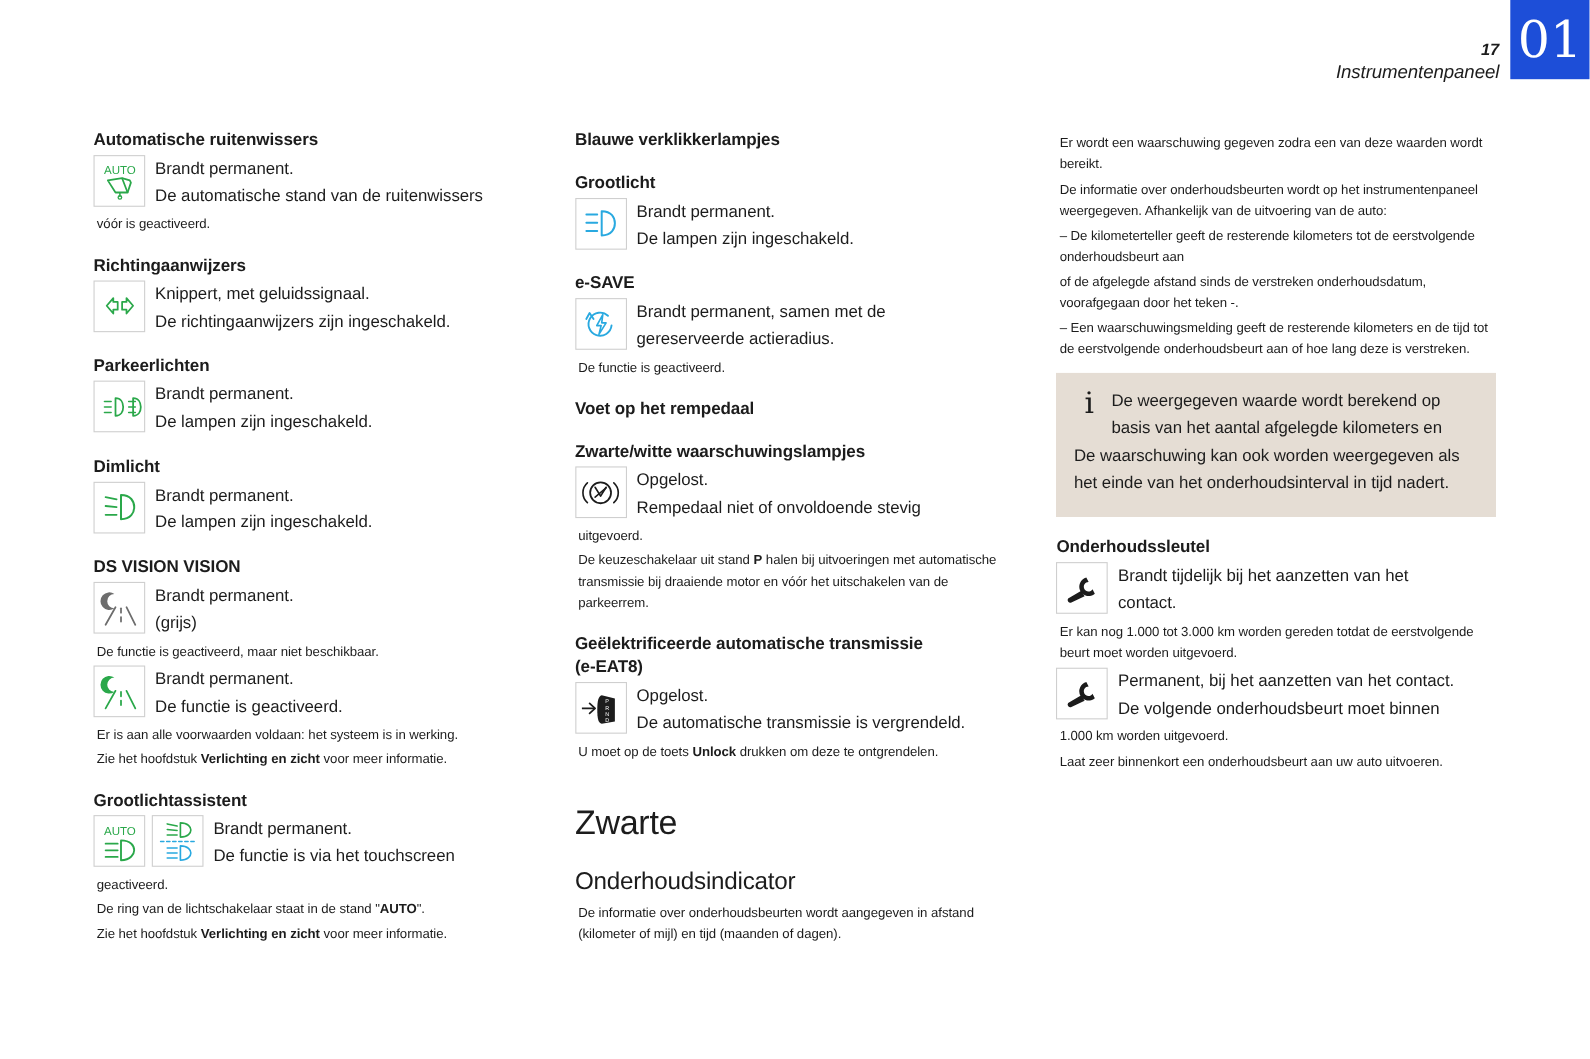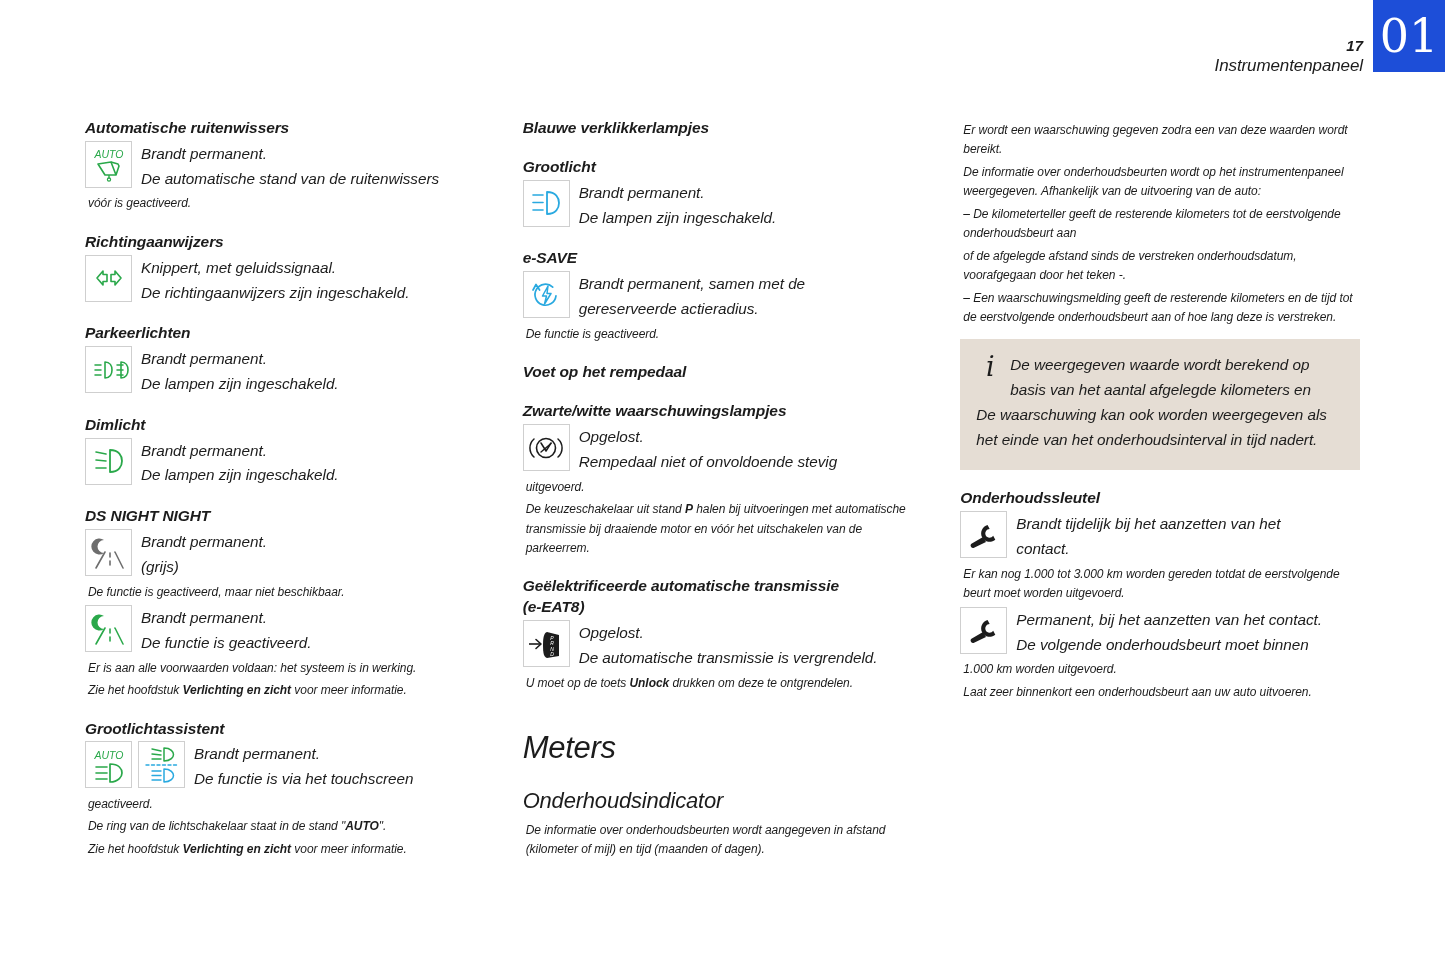--- a/index.html
+++ b/index.html
@@ -52,21 +52,20 @@
   }
 
   
   .columns {
     position: absolute;
     top: 118px;
     left: 85px;
     width: 1275px;
     display: flex;
     gap: 38px;
-    font-style: italic;
   }
   .col { width: 400px; }
   .col-3 { width: 400px; }
 
   
   h3.sub {
     font-size: 15.5px;
     font-weight: bold;
     margin: 0 0 2px 0;
     line-height: 1.35;
@@ -240,21 +239,21 @@
             <line x1="8" y1="23" x2="18" y2="23"></line>
           </g>
         </svg>
       </div>
       <div class="txt">
         <span>Brandt permanent.</span><br>
         <span>De lampen zijn ingeschakeld.</span>
       </div>
     </div>
 
-    <h3 class="sub spaced">DS NIGHT NIGHT</h3>
+    <h3 class="sub spaced">DS VISION VISION</h3>
     <div class="icon-row">
       <div class="icon-box">
         <svg width="42" height="38" viewBox="0 0 42 38">
           <path d="M16 6 A8 8 0 1 0 16 19 A6.2 6.2 0 1 1 16 6 Z" fill="#6d6d6d"></path>
           <g stroke="#6d6d6d" stroke-width="1.6" stroke-linecap="round">
             <line x1="17" y1="18" x2="8" y2="34"></line>
             <line x1="27" y1="18" x2="35" y2="34"></line>
             <line x1="22" y1="19" x2="22" y2="23"></line>
             <line x1="22" y1="27" x2="22" y2="31"></line>
           </g>
@@ -402,21 +401,21 @@
           <path d="M11 12.5 L16 17 L11 21.5" fill="none" stroke="#1c1c1c" stroke-width="1.6" stroke-linejoin="round" stroke-linecap="round"></path>
         </svg>
       </div>
       <div class="txt">
         <span>Opgelost.</span><br>
         <span>De automatische transmissie is vergrendeld.</span>
       </div>
     </div>
     <p class="body"><span>U moet op de toets </span><b>Unlock</b><span> drukken om deze te ontgrendelen.</span></p>
 
-    <h2 class="h2">Meters</h2>
+    <h2 class="h2">Zwarte</h2>
     <h2 class="h3sec">Onderhoudsindicator</h2>
     <p class="body">De informatie over onderhoudsbeurten wordt aangegeven in afstand (kilometer of mijl) en tijd (maanden of dagen).</p>
   </div>
 
   <div class="col col-3">
     <p class="body">Er wordt een waarschuwing gegeven zodra een van deze waarden wordt bereikt.</p>
     <p class="body">De informatie over onderhoudsbeurten wordt op het instrumentenpaneel weergegeven. Afhankelijk van de uitvoering van de auto:</p>
     <p class="body">–  De kilometerteller geeft de resterende kilometers tot de eerstvolgende onderhoudsbeurt aan</p>
     <p class="body">of de afgelegde afstand sinds de verstreken onderhoudsdatum, voorafgegaan door het teken -.</p>
     <p class="body">–  Een waarschuwingsmelding geeft de resterende kilometers en de tijd tot de eerstvolgende onderhoudsbeurt aan of hoe lang deze is verstreken.</p>

